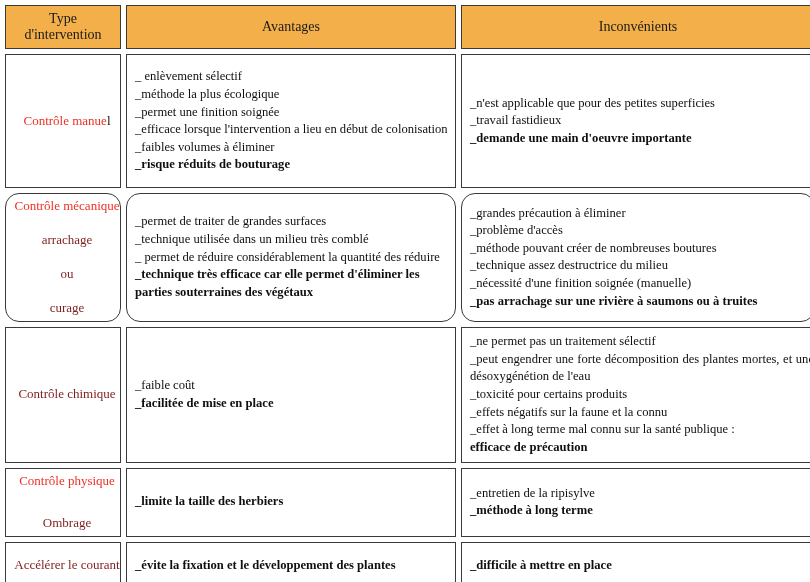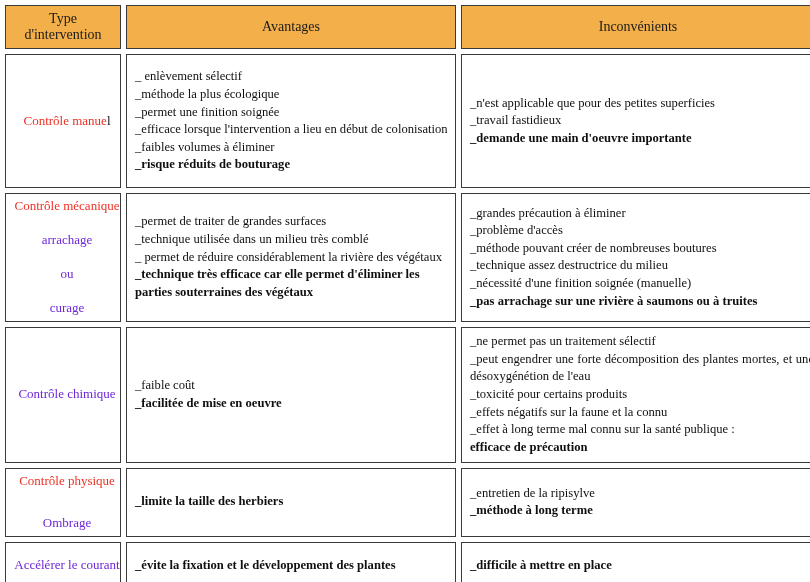--- a/index.html
+++ b/index.html
@@ -68,21 +68,21 @@
     display: block;
     font-size: 13px;
     line-height: 1.3;
   }
   .type-line {
     display: block;
     margin: 0;
     padding: 0;
   }
   .type-line.red  { color: #EE3124; }
-  .type-line.dark { color: #6d28d9; }
+  .type-line.dark { color: #7f1d1d; }
   .type-line.spaced { margin-top: 17px; }
   .type-line.spaced-sm { margin-top: 25px; }
 
   
   .tail-black { color: #111111; }
 
   
   .body-cell {
     vertical-align: middle;
   }
@@ -99,21 +99,21 @@
     padding: 0;
     text-align: justify;
   }
   
   .body-lines p:last-child { text-align: left; font-weight: bold; }
 
   .nowrap-line { text-align: left !important; }
 
   
   tr.r1 td { height: 134px; }
-  tr.r2 td { height: 126px; }
+  tr.r2 td { height: 126px; border-radius: 14px; }
   tr.r3 td { height: 136px; }
   tr.r4 td { height: 62px; }
   tr.r5 td { height: 48px; }
 
   tr.r1 .body-cell, tr.r2 .body-cell { vertical-align: middle; }
 </style>
 </head>
 <body>
 
 <div class="sheet">
@@ -167,21 +167,21 @@
             <span class="type-line red">Contrôle mécanique</span>
             <span class="type-line dark spaced">arrachage</span>
             <span class="type-line dark spaced">ou</span>
             <span class="type-line dark spaced">curage</span>
           </span>
         </td>
         <td class="body-cell">
           <div class="body-lines">
             <p class="nowrap-line">_permet de traiter de grandes surfaces</p>
             <p class="nowrap-line">_technique utilisée dans un milieu très comblé</p>
-            <p>_ permet de réduire considérablement la rivière des végétaux</p>
+            <p>_ permet de réduire considérablement la quantité des réduire</p>
             <p>_technique très efficace car elle permet d'éliminer les parties souterraines des végétaux</p>
           </div>
         </td>
         <td class="body-cell">
           <div class="body-lines">
             <p class="nowrap-line">_grandes précaution à éliminer</p>
             <p class="nowrap-line">_problème d'accès</p>
             <p class="nowrap-line">_méthode pouvant créer de nombreuses boutures</p>
             <p class="nowrap-line">_technique assez destructrice du milieu</p>
             <p class="nowrap-line">_nécessité d'une finition soignée (manuelle)</p>
@@ -192,21 +192,21 @@
 
       <tr class="r3">
         <td class="type-cell">
           <span class="type-lines">
             <span class="type-line dark">Contrôle chimique</span>
           </span>
         </td>
         <td class="body-cell">
           <div class="body-lines">
             <p class="nowrap-line">_faible coût</p>
-            <p class="nowrap-line">_facilitée de mise en oeuvre</p>
+            <p class="nowrap-line">_facilitée de mise en place</p>
           </div>
         </td>
         <td class="body-cell">
           <div class="body-lines">
             <p class="nowrap-line">_ne permet pas un traitement sélectif</p>
             <p>_peut engendrer une forte décomposition des plantes mortes, et une désoxygénétion de l'eau</p>
             <p class="nowrap-line">_toxicité pour certains produits</p>
             <p class="nowrap-line">_effets négatifs sur la faune et la connu</p>
             <p class="nowrap-line">_effet à long terme mal connu sur la santé publique :</p>
             <p class="nowrap-line"> efficace de précaution</p>

